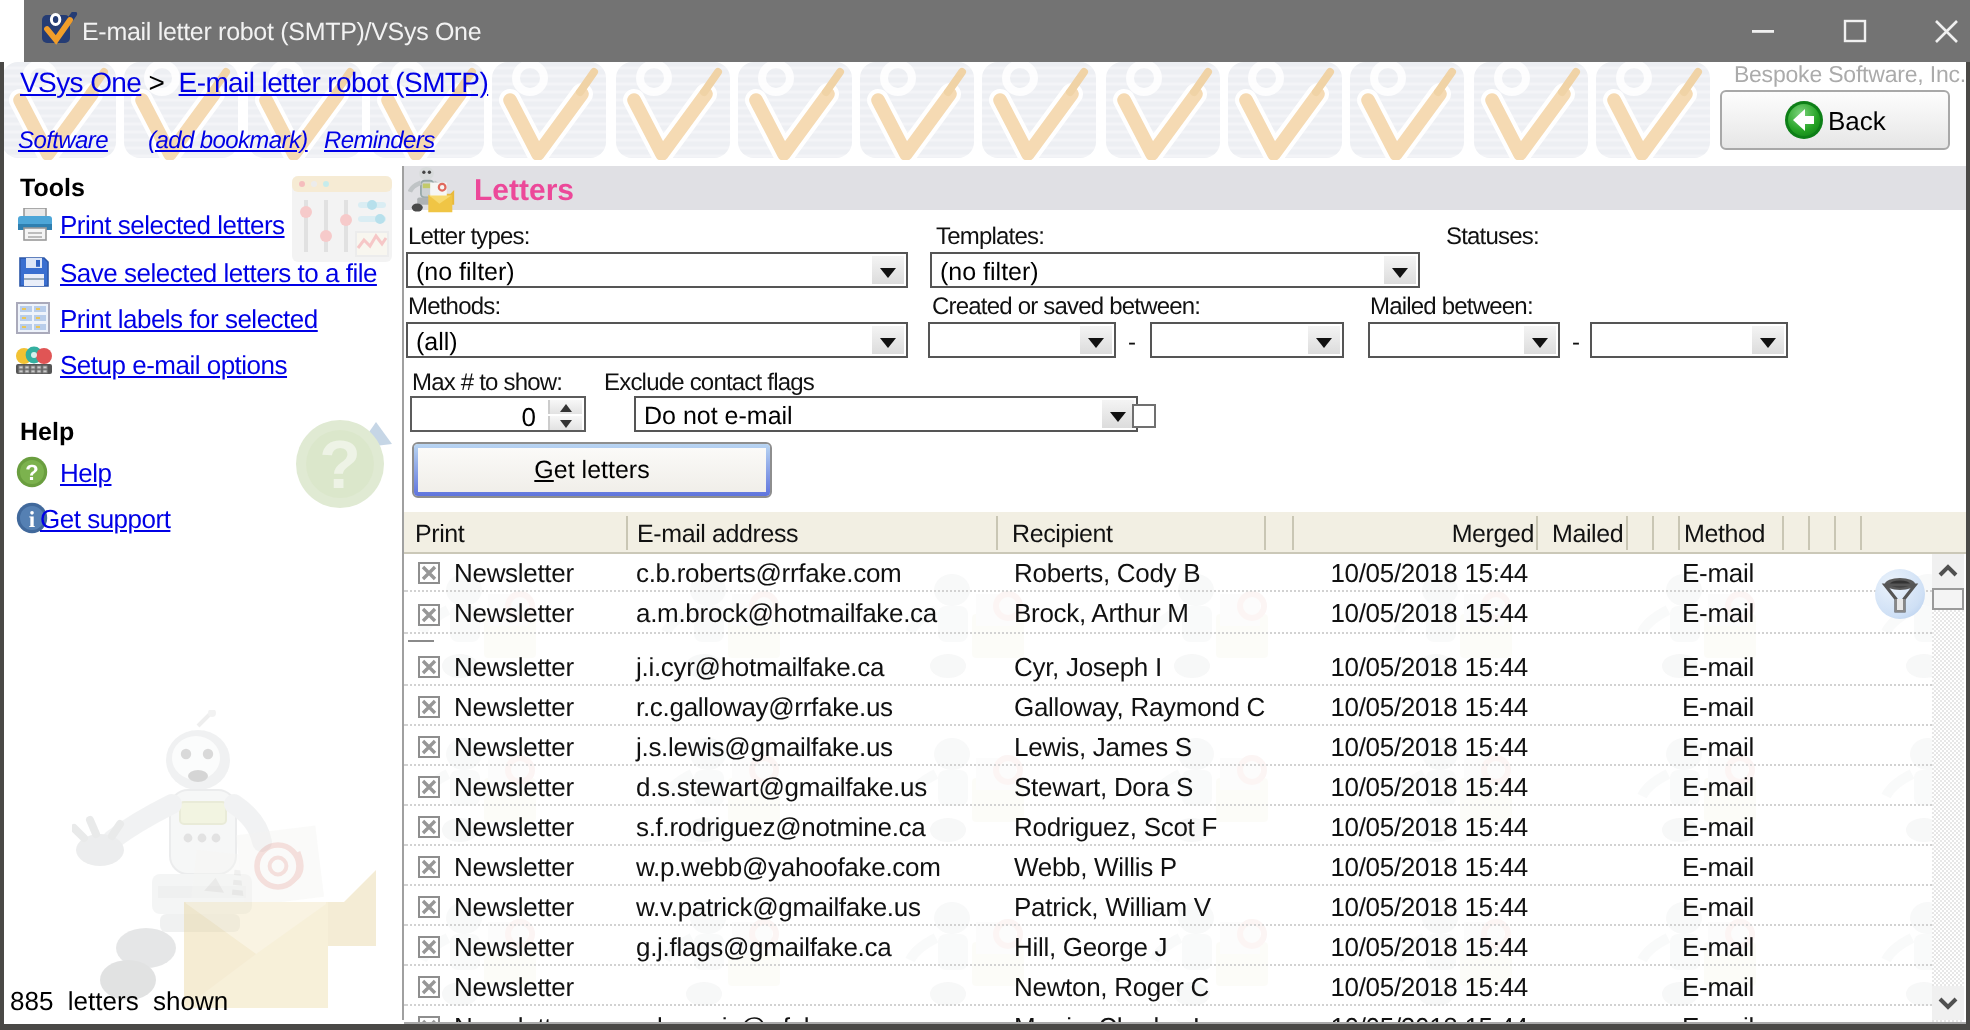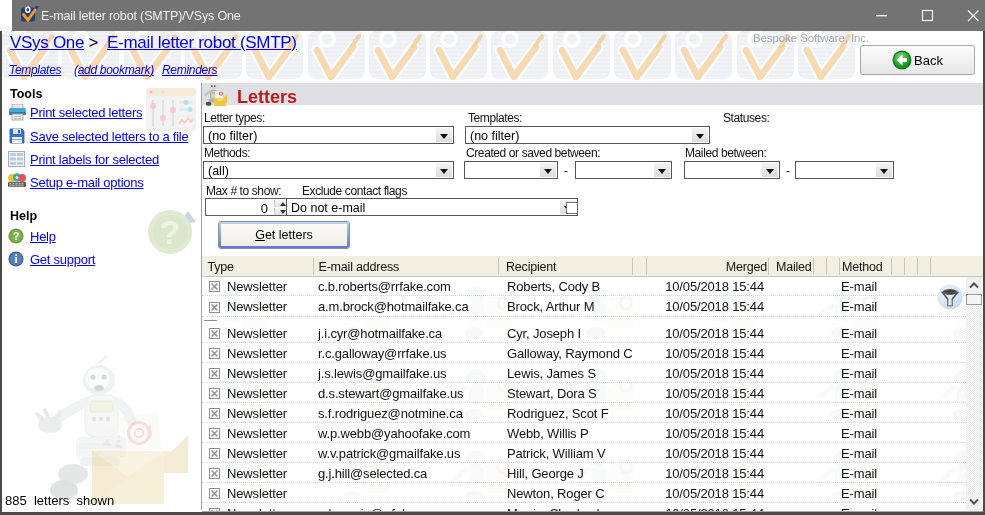--- a/index.html
+++ b/index.html
@@ -393,21 +393,21 @@
           <line x1="0" y1="47" x2="57" y2="47"></line>
         </g>
 <path d="M9 19 L23 46 L45 16" fill="none" stroke="#ffffff" stroke-width="11" stroke-linecap="round" stroke-linejoin="round"></path>
 <path d="M9 19 L23 46 L45 16" fill="none" stroke="#f5dab3" stroke-width="6.8" stroke-linecap="round" stroke-linejoin="round"></path>
 <path d="M44 15 L51 5" fill="none" stroke="#f0d3a6" stroke-width="4" stroke-linecap="round"></path>
 <circle cx="19" cy="8" r="7" fill="none" stroke="#ffffff" stroke-width="4" stroke-opacity="0.85"></circle>
 </svg>
 </div>
 
 <div class="abs" style="left:855px;top:31px;width:128px;height:49px;background:#fff"></div>
-<div class="abs" style="left:753px;top:32px;width:230px;height:12px;font-size:11.5px;letter-spacing:-0.1px;color:#ababab;white-space:nowrap">Bespoke Software, Inc.</div>
+<div class="abs" style="left:753px;top:32px;width:230px;height:12px;font-size:11.5px;letter-spacing:-0.1px;color:#ababab;text-align:right;white-space:nowrap">Bespoke Software, Inc.</div>
 <div class="abs" style="left:860px;top:45px;width:115px;height:30px;border:1px solid #a8a8a8;border-radius:3px;background:linear-gradient(#fdfdfd,#e6e6e6)">
  <svg class="abs" style="left:31px;top:4px" width="20" height="20" viewBox="0 0 20 20">
   <circle cx="10" cy="10" r="9.5" fill="#0d7f17"></circle>
   <circle cx="10" cy="10" r="8" fill="url(#gg)"></circle>
   <defs>
           <radialGradient id="gg" cx="0.4" cy="0.3" r="0.9">
             <stop offset="0" stop-color="#7ed47e"></stop>
             <stop offset="0.6" stop-color="#24a224"></stop>
             <stop offset="1" stop-color="#0c7a12"></stop>
           </radialGradient>
@@ -429,25 +429,25 @@
         <rect x="17" y="15" width="11" height="1.4" fill="#f0f0f0"></rect>
       </svg>
  <svg class="winbtn" style="left:893px" width="46" height="31">
         <rect x="17.5" y="10.5" width="10" height="10" fill="none" stroke="#f0f0f0" stroke-width="1.2"></rect>
       </svg>
  <svg class="winbtn" style="left:939px" width="46" height="31">
         <path d="M17 10.5 L27.5 21 M27.5 10.5 L17 21" stroke="#f0f0f0" stroke-width="1.3"></path>
       </svg>
 </div>
 
-<div class="abs" style="left:10px;top:33px;font-size:17px;letter-spacing:-0.3px;white-space:nowrap">
+<div class="abs" style="left:10px;top:33px;font-size:14px;letter-spacing:-0.3px;white-space:nowrap">
 <a href="#">VSys One</a><span style="color:#000">&nbsp;&gt;&nbsp;&nbsp;</span><a href="#">E-mail letter robot (SMTP)</a>
 </div>
 <div class="abs" style="top:63px;font-size:12px;letter-spacing:-0.3px;font-style:italic;white-space:nowrap">
-<a class="abs" style="left:9px;width:200px" href="#">Templates</a>
+<a class="abs" style="left:9px;width:200px" href="#">Software</a>
       <a class="abs" style="left:74px;width:200px" href="#">(add bookmark)</a>
       <a class="abs" style="left:162px;width:200px" href="#">Reminders</a>
 </div>
 
 <div class="abs slabel" style="left:10px;top:87px">Tools</div>
 
 <svg class="abs" style="left:146px;top:88px;opacity:0.55" width="50" height="43" viewBox="0 0 50 43">
 <rect x="0" y="0" width="50" height="43" rx="3" fill="#ebebeb"></rect>
 <rect x="0" y="0" width="50" height="8" rx="3" fill="#f0dcb2"></rect>
 <circle cx="5" cy="4" r="1.5" fill="#e88"></circle>
@@ -537,21 +537,21 @@
 <circle cx="8" cy="8" r="7.6" fill="#6a9e3f"></circle>
       <circle cx="8" cy="8" r="6" fill="#7cb24e"></circle>
 <text x="8" y="12.2" font-size="11" font-weight="bold" fill="#fff" text-anchor="middle">?</text>
 </svg>
 <div class="sidelink" style="left:30px;top:229px"><a href="#">Help</a></div>
 <svg class="abs" style="left:8px;top:251px" width="16" height="16" viewBox="0 0 16 16">
 <circle cx="8" cy="8" r="7.6" fill="#41699c"></circle>
       <circle cx="8" cy="8" r="6" fill="#5580b3"></circle>
 <text x="8" y="12.4" font-size="11.5" font-weight="bold" fill="#fff" text-anchor="middle" font-family="Liberation Serif">i</text>
 </svg>
-<div class="sidelink" style="left:30px;top:252px"><a href="#">Get support</a></div>
+<div class="sidelink" style="left:20px;top:252px"><a href="#">Get support</a></div>
 
 <svg class="abs" style="left:36px;top:355px" width="156" height="150" viewBox="0 0 156 150">
 <g opacity="0.24">
 <ellipse cx="63" cy="25" rx="16" ry="15" fill="#c2c7ca"></ellipse>
 <ellipse cx="62" cy="24" rx="12" ry="11" fill="#f2f3f3"></ellipse>
 <circle cx="57" cy="22" r="2.6" fill="#666"></circle>
         <circle cx="68" cy="22" r="2.6" fill="#666"></circle>
 <ellipse cx="63" cy="33" rx="5" ry="3" fill="#555"></ellipse>
 <path d="M63 8 l6 -6" stroke="#bbb" stroke-width="2"></path>
         <circle cx="70" cy="1.5" r="2" fill="#ccc"></circle>
@@ -602,21 +602,21 @@
 <path d="M7 9 Q2 11 1 14" stroke="#c0c4c6" stroke-width="2.5" fill="none"></path>
 <path d="M14 9 Q18 11 18 14" stroke="#c0c4c6" stroke-width="2.5" fill="none"></path>
 <rect x="5" y="17" width="9" height="4" rx="1" fill="#aeb2b4"></rect>
 <ellipse cx="5" cy="22.5" rx="3" ry="2.2" fill="#4a4a4a"></ellipse>
 <path d="M12 15 L23 15 L25 13 L25 21 L12 21 Z" fill="#e8b93c"></path>
 <rect x="12" y="9" width="9" height="8" fill="#f6f6f4"></rect>
 <circle cx="18.5" cy="11.5" r="1.8" fill="none" stroke="#e0695e" stroke-width="1.2"></circle>
 <path d="M11 15.5 L17 20 L24 15.5 L24 25 L11 25 Z" fill="#f0c545"></path>
 <path d="M11.5 16 L17 20.5 L23.5 16" fill="#f7d96e"></path>
 </svg>
-<div class="abs" style="left:237px;top:87px;font-size:18px;font-weight:bold;color:#b91c1c">Letters</div>
+<div class="abs" style="left:237px;top:87px;font-size:15px;font-weight:bold;color:#ec4899">Letters</div>
 
 <div class="flabel" style="left:204px;top:111px">Letter types:</div>
 <div class="flabel" style="left:468px;top:111px">Templates:</div>
 <div class="flabel" style="left:723px;top:111px">Statuses:</div>
 <div class="combo" style="left:203px;top:126px;width:251px">
       <span class="ct">(no filter)</span>
       <span class="ca"></span>
     </div>
 <div class="combo" style="left:465px;top:126px;width:245px">
       <span class="ct">(no filter)</span>
@@ -649,45 +649,45 @@
 <div class="flabel" style="left:302px;top:184px">Exclude contact flags</div>
 <div class="abs" style="left:205px;top:198px;width:88px;height:18px;border:1px solid #5c5c5c;background:#fff">
  <span class="abs" style="right:24px;top:2px;font-size:13px">0</span>
  <span class="abs" style="right:1px;top:1px;width:17px;height:14px;">
   <span class="abs" style="left:0;top:0;width:17px;height:7px;background:linear-gradient(#f7f7f7,#e2e2e2);border-left:1px solid #ccc"></span>
   <span class="abs" style="left:0;top:7.5px;width:17px;height:7px;background:linear-gradient(#f7f7f7,#e2e2e2);border-left:1px solid #ccc"></span>
   <span class="abs" style="left:5.5px;top:1.5px;border:3px solid transparent;border-bottom:4px solid #333;border-top:none"></span>
   <span class="abs" style="left:5.5px;top:10px;border:3px solid transparent;border-top:4px solid #333;border-bottom:none"></span>
  </span>
 </div>
-<div class="combo" style="left:286px;top:198px;width:292px">
+<div class="combo" style="left:317px;top:198px;width:252px">
       <span class="ct">Do not e-mail</span>
       <span class="ca"></span>
     </div>
 <div class="abs" style="left:566px;top:202px;width:12px;height:12px;border:1px solid #707070;background:#fff"></div>
 
-<div class="btn" style="left:218px;top:221px;width:132px">
+<div class="btn" style="left:206px;top:221px;width:180px">
       <span class="halo"></span>
  <span class="bt" style="display:block;position:relative"><u>G</u>et letters</span>
     </div>
 
 <div class="abs" style="left:202px;top:256px;width:781px;height:21px;background:#f2efe3;border-bottom:1px solid #cbc8b8"></div>
 <div class="abs hsep" style="left:313px"></div>
 <div class="abs hsep" style="left:498px"></div>
 <div class="abs hsep" style="left:632px"></div>
 <div class="abs hsep" style="left:646px"></div>
 <div class="abs hsep" style="left:768px"></div>
 <div class="abs hsep" style="left:813px"></div>
 <div class="abs hsep" style="left:826px"></div>
 <div class="abs hsep" style="left:839px"></div>
 <div class="abs hsep" style="left:891px"></div>
 <div class="abs hsep" style="left:904px"></div>
 <div class="abs hsep" style="left:917px"></div>
 <div class="abs hsep" style="left:930px"></div>
-<div class="hdrtxt" style="left:207.5px">Type</div>
+<div class="hdrtxt" style="left:207.5px">Print</div>
 <div class="hdrtxt" style="left:318.5px">E-mail address</div>
 <div class="hdrtxt" style="left:506px">Recipient</div>
 <div class="hdrtxt" style="left:646px;width:121px;text-align:right">Merged</div>
 <div class="hdrtxt" style="left:776px">Mailed</div>
 <div class="hdrtxt" style="left:842px">Method</div>
 
 <svg class="abs" style="left:202px;top:277px" width="764" height="233">
 <defs>
         <pattern id="wm" x="0" y="0" width="122" height="82" patternUnits="userSpaceOnUse">
 <g opacity="0.07">
@@ -803,21 +803,21 @@
 <span class="c3">Patrick, William V</span>
 <span class="c4">10/05/2018 15:44</span>
 <span class="c5">E-mail</span>
 </div>
 <div class="abs row" style="left:202px;top:463.0px">
 <span class="cb"><svg width="11" height="11" viewBox="0 0 11 11">
             <rect x="0.5" y="0.5" width="10" height="10" fill="#fff" stroke="#8e8e8e"></rect>
             <path d="M2.5 2.5 L8.5 8.5 M8.5 2.5 L2.5 8.5" stroke="#979797" stroke-width="1.7"></path>
           </svg></span>
 <span class="c1">Newsletter</span>
-<span class="c2">g.j.hill@selected.ca</span>
+<span class="c2">g.j.flags@gmailfake.ca</span>
 <span class="c3">Hill, George J</span>
 <span class="c4">10/05/2018 15:44</span>
 <span class="c5">E-mail</span>
 </div>
 <div class="abs row" style="left:202px;top:483.0px">
 <span class="cb"><svg width="11" height="11" viewBox="0 0 11 11">
             <rect x="0.5" y="0.5" width="10" height="10" fill="#fff" stroke="#8e8e8e"></rect>
             <path d="M2.5 2.5 L8.5 8.5 M8.5 2.5 L2.5 8.5" stroke="#979797" stroke-width="1.7"></path>
           </svg></span>
 <span class="c1">Newsletter</span>

